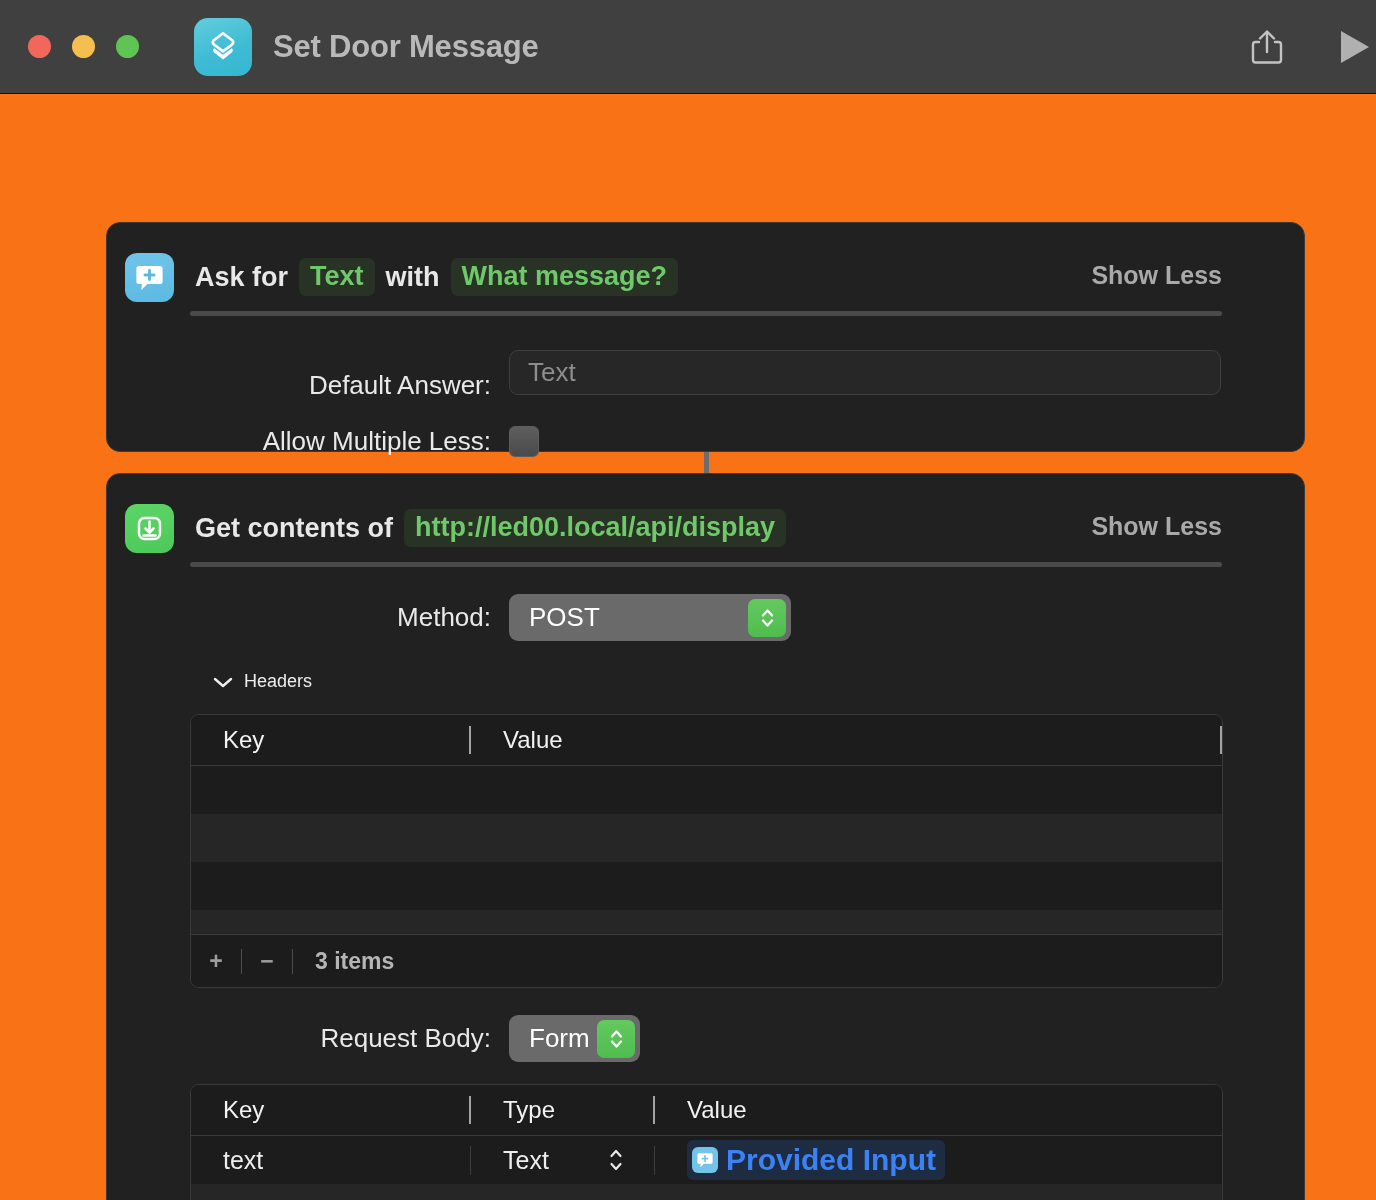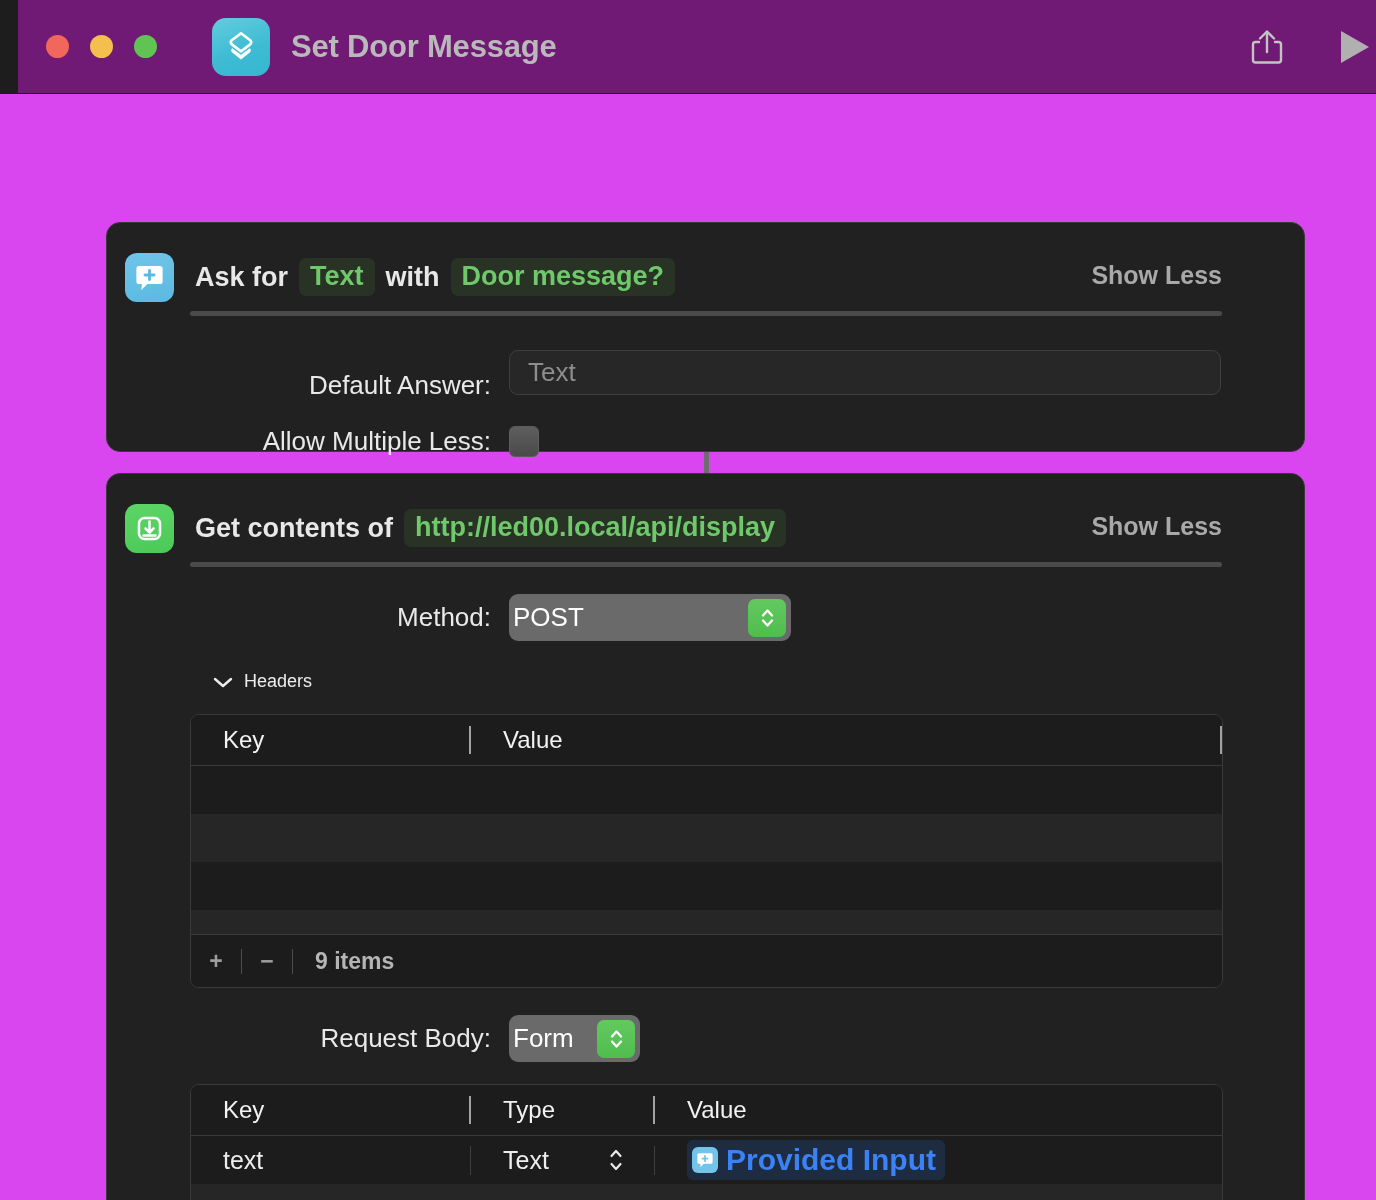--- a/index.html
+++ b/index.html
@@ -9,26 +9,25 @@
     height: 1200px;
     background: #1d1d1d;
     font-family: "Liberation Sans", sans-serif;
     overflow: hidden;
   }
 
   
   .titlebar {
     position: relative;
     height: 94px;
-    background: #701a75;
+    background: #404040;
     border-bottom: 1px solid #121212;
     display: flex;
     align-items: center;
     padding: 0 32px 0 28px;
-    margin-left: 18px;
   }
   .traffic-lights {
     display: flex;
     align-items: center;
     gap: 21px;
   }
   .tl {
     width: 23px; height: 23px;
     border-radius: 50%;
     display: block;
@@ -60,21 +59,21 @@
     width: 46px; height: 46px;
     display: flex; align-items: center; justify-content: center;
     flex: none;
   }
   .tb-play { margin-left: 42px; margin-right: -34px; }
 
   
   .canvas {
     position: relative;
     height: 1106px;
-    background: #d946ef;
+    background: #f97316;
     padding: 34px 0 0 0;
   }
 
   .card {
     position: absolute;
     left: 106px;
     width: 1199px;
     background: #212121;
     border: 1px solid #3a3a3a;
     border-radius: 14px;
@@ -175,21 +174,21 @@
     flex: none;
   }
 
   
   .popup {
     height: 47px;
     background: #6a6a6a;
     border-radius: 9px;
     display: inline-flex;
     align-items: center;
-    padding-left: 4px;
+    padding-left: 20px;
     padding-right: 5px;
     color: #ffffff;
     font-size: 26px;
     position: relative;
   }
   .popup .pv { white-space: nowrap; }
   .popup .stepper {
     width: 38px; height: 38px;
     border-radius: 7px;
     background: linear-gradient(180deg,#63c95f 0%,#4fbd4e 100%);
@@ -348,21 +347,21 @@
       <div class="act-icon blue">
         <svg width="31" height="31" viewBox="0 0 31 31" aria-hidden="true">
           <path d="M5 4 H26 A2.6 2.6 0 0 1 28.6 6.6 V19.4 A2.6 2.6 0 0 1 26 22 H13.5 L7.2 28 L8 22 H5 A2.6 2.6 0 0 1 2.4 19.4 V6.6 A2.6 2.6 0 0 1 5 4 Z" fill="#ffffff"></path>
           <path d="M15.5 8.5 V17.5 M11 13 H20" stroke="#5cb9e2" stroke-width="2.9" stroke-linecap="round"></path>
         </svg>
       </div>
       <div class="head-text">
         <span>Ask for</span>
         <span class="token-green">Text</span>
         <span>with</span>
-        <span class="token-green">Door message?</span>
+        <span class="token-green">What message?</span>
       </div>
       <div class="show-less">Show Less</div>
     </div>
 
     <div class="divider"></div>
 
     <div class="row" style="margin-top:27px; padding-left:0;">
       <div class="row-label" style="width:384px;margin-top:27px;">Default Answer:</div>
       <div class="text-field" style="margin-left:18px; width:712px;">
         <span>Text</span>
@@ -424,21 +423,21 @@
       </div>
       <div class="t-row odd"></div>
       <div class="t-row even"></div>
       <div class="t-row odd"></div>
       <div class="t-row even" style="height:24px;"></div>
       <div class="t-foot">
         <div class="foot-btn">+</div>
         <div class="foot-sep"></div>
         <div class="foot-btn">−</div>
         <div class="foot-sep"></div>
-        <div class="foot-count">9 items</div>
+        <div class="foot-count">3 items</div>
       </div>
     </div>
 
     <div class="row" style="margin-top:27px;">
       <div class="row-label" style="width:384px;">Request Body:</div>
       <div class="popup" id="popup-body" style="margin-left:18px;">
         <span class="pv">Form</span>
         <span class="stepper">
           <svg width="15" height="24" viewBox="0 0 15 24" aria-hidden="true">
             <path d="M3 9.5 L7.5 4.5 L12 9.5" fill="none" stroke="#fff" stroke-width="2.3" stroke-linecap="round" stroke-linejoin="round"></path>

